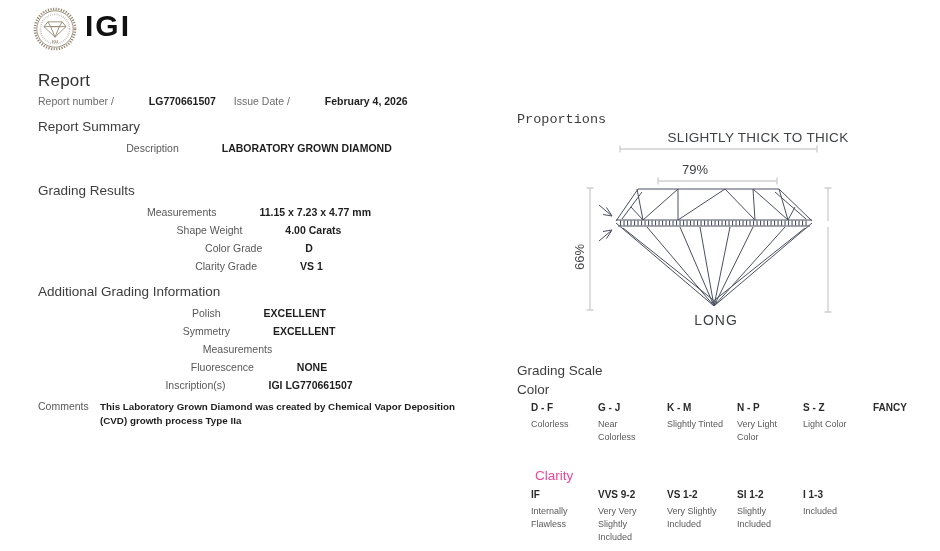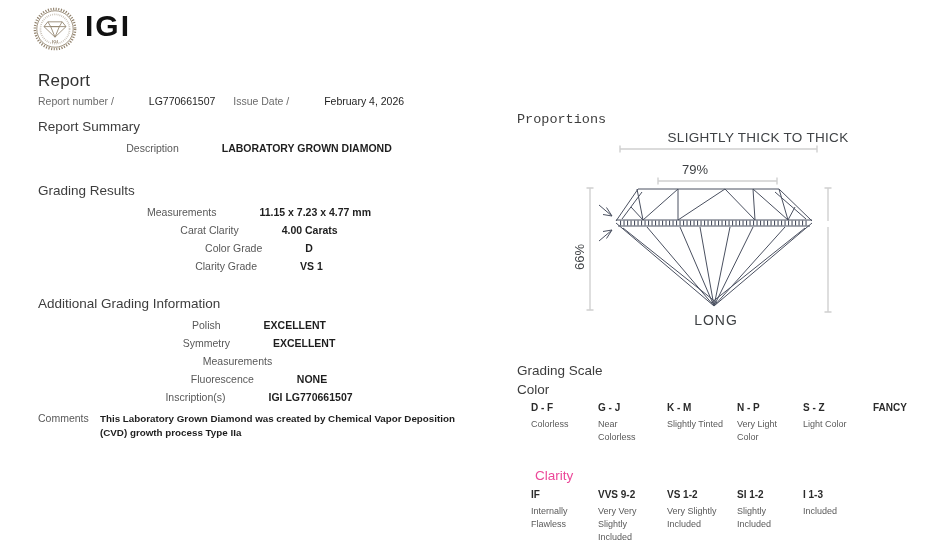--- a/index.html
+++ b/index.html
@@ -8,27 +8,27 @@
   .abs { position:absolute; }
 
   
   .brand-seal { left:32px; top:6px; width:46px; height:46px; }
   .brand-word { left:85px; top:9px; font-size:30px; line-height:34px; font-weight:600; letter-spacing:2px; color:#111; }
 
   
   .left-col { left:38px; top:72px; width:442px; }
   .report-title { font-size:17px; line-height:18px; font-weight:500; color:#333; letter-spacing:.2px; }
   .report-meta { margin-top:6px; font-size:10.5px; line-height:11px; color:#6b6b6b; }
-  .report-meta b { color:#1e1e1e; font-weight:400;padding-left:32px; }
+  .report-meta b { color:#1e1e1e; font-weight:700;padding-left:32px; }
   .meta-gap { display:inline-block; width:12px; }
 
   .sec-heading { font-size:13.5px; line-height:14px; color:#3d3d3d; font-weight:400; }
   .mt-rs { margin-top:13px; }
   .mt-gr { margin-top:30px; }
-  .mt-agi { margin-top:25px; }
+  .mt-agi { margin-top:13px; }
 
   .kv-row { display:flex; justify-content:center; align-items:baseline; margin-top:7px; font-size:10.5px; line-height:11px; }
   .kv-row.first { margin-top:9px; }
   .kv-row .k { color:#585858; }
   .kv-row .v { color:#1e1e1e; font-weight:700; text-align:right;padding-left:43px; }
 
   .comments-row { display:flex; margin-top:9px; font-size:10.5px; line-height:13.5px; }
   .comments-row .k { color:#585858; width:62px; flex:none; line-height:13.5px; }
   .comments-row .v { color:#1e1e1e; font-weight:700; font-size:9.8px; width:396px; }
 
@@ -82,21 +82,21 @@
     <span class="k">Description</span>
     <span class="v">LABORATORY GROWN DIAMOND</span>
   </div>
 
   <div class="sec-heading mt-gr">Grading Results</div>
   <div class="kv-row first">
     <span class="k">Measurements</span>
     <span class="v">11.15 x 7.23 x 4.77 mm</span>
   </div>
   <div class="kv-row">
-    <span class="k">Carat Clarity</span>
+    <span class="k">Shape Weight</span>
     <span class="v">4.00 Carats</span>
   </div>
   <div class="kv-row">
     <span class="k">Color Grade</span>
     <span class="v">D</span>
   </div>
   <div class="kv-row">
     <span class="k">Clarity Grade</span>
     <span class="v">VS 1</span>
   </div>

